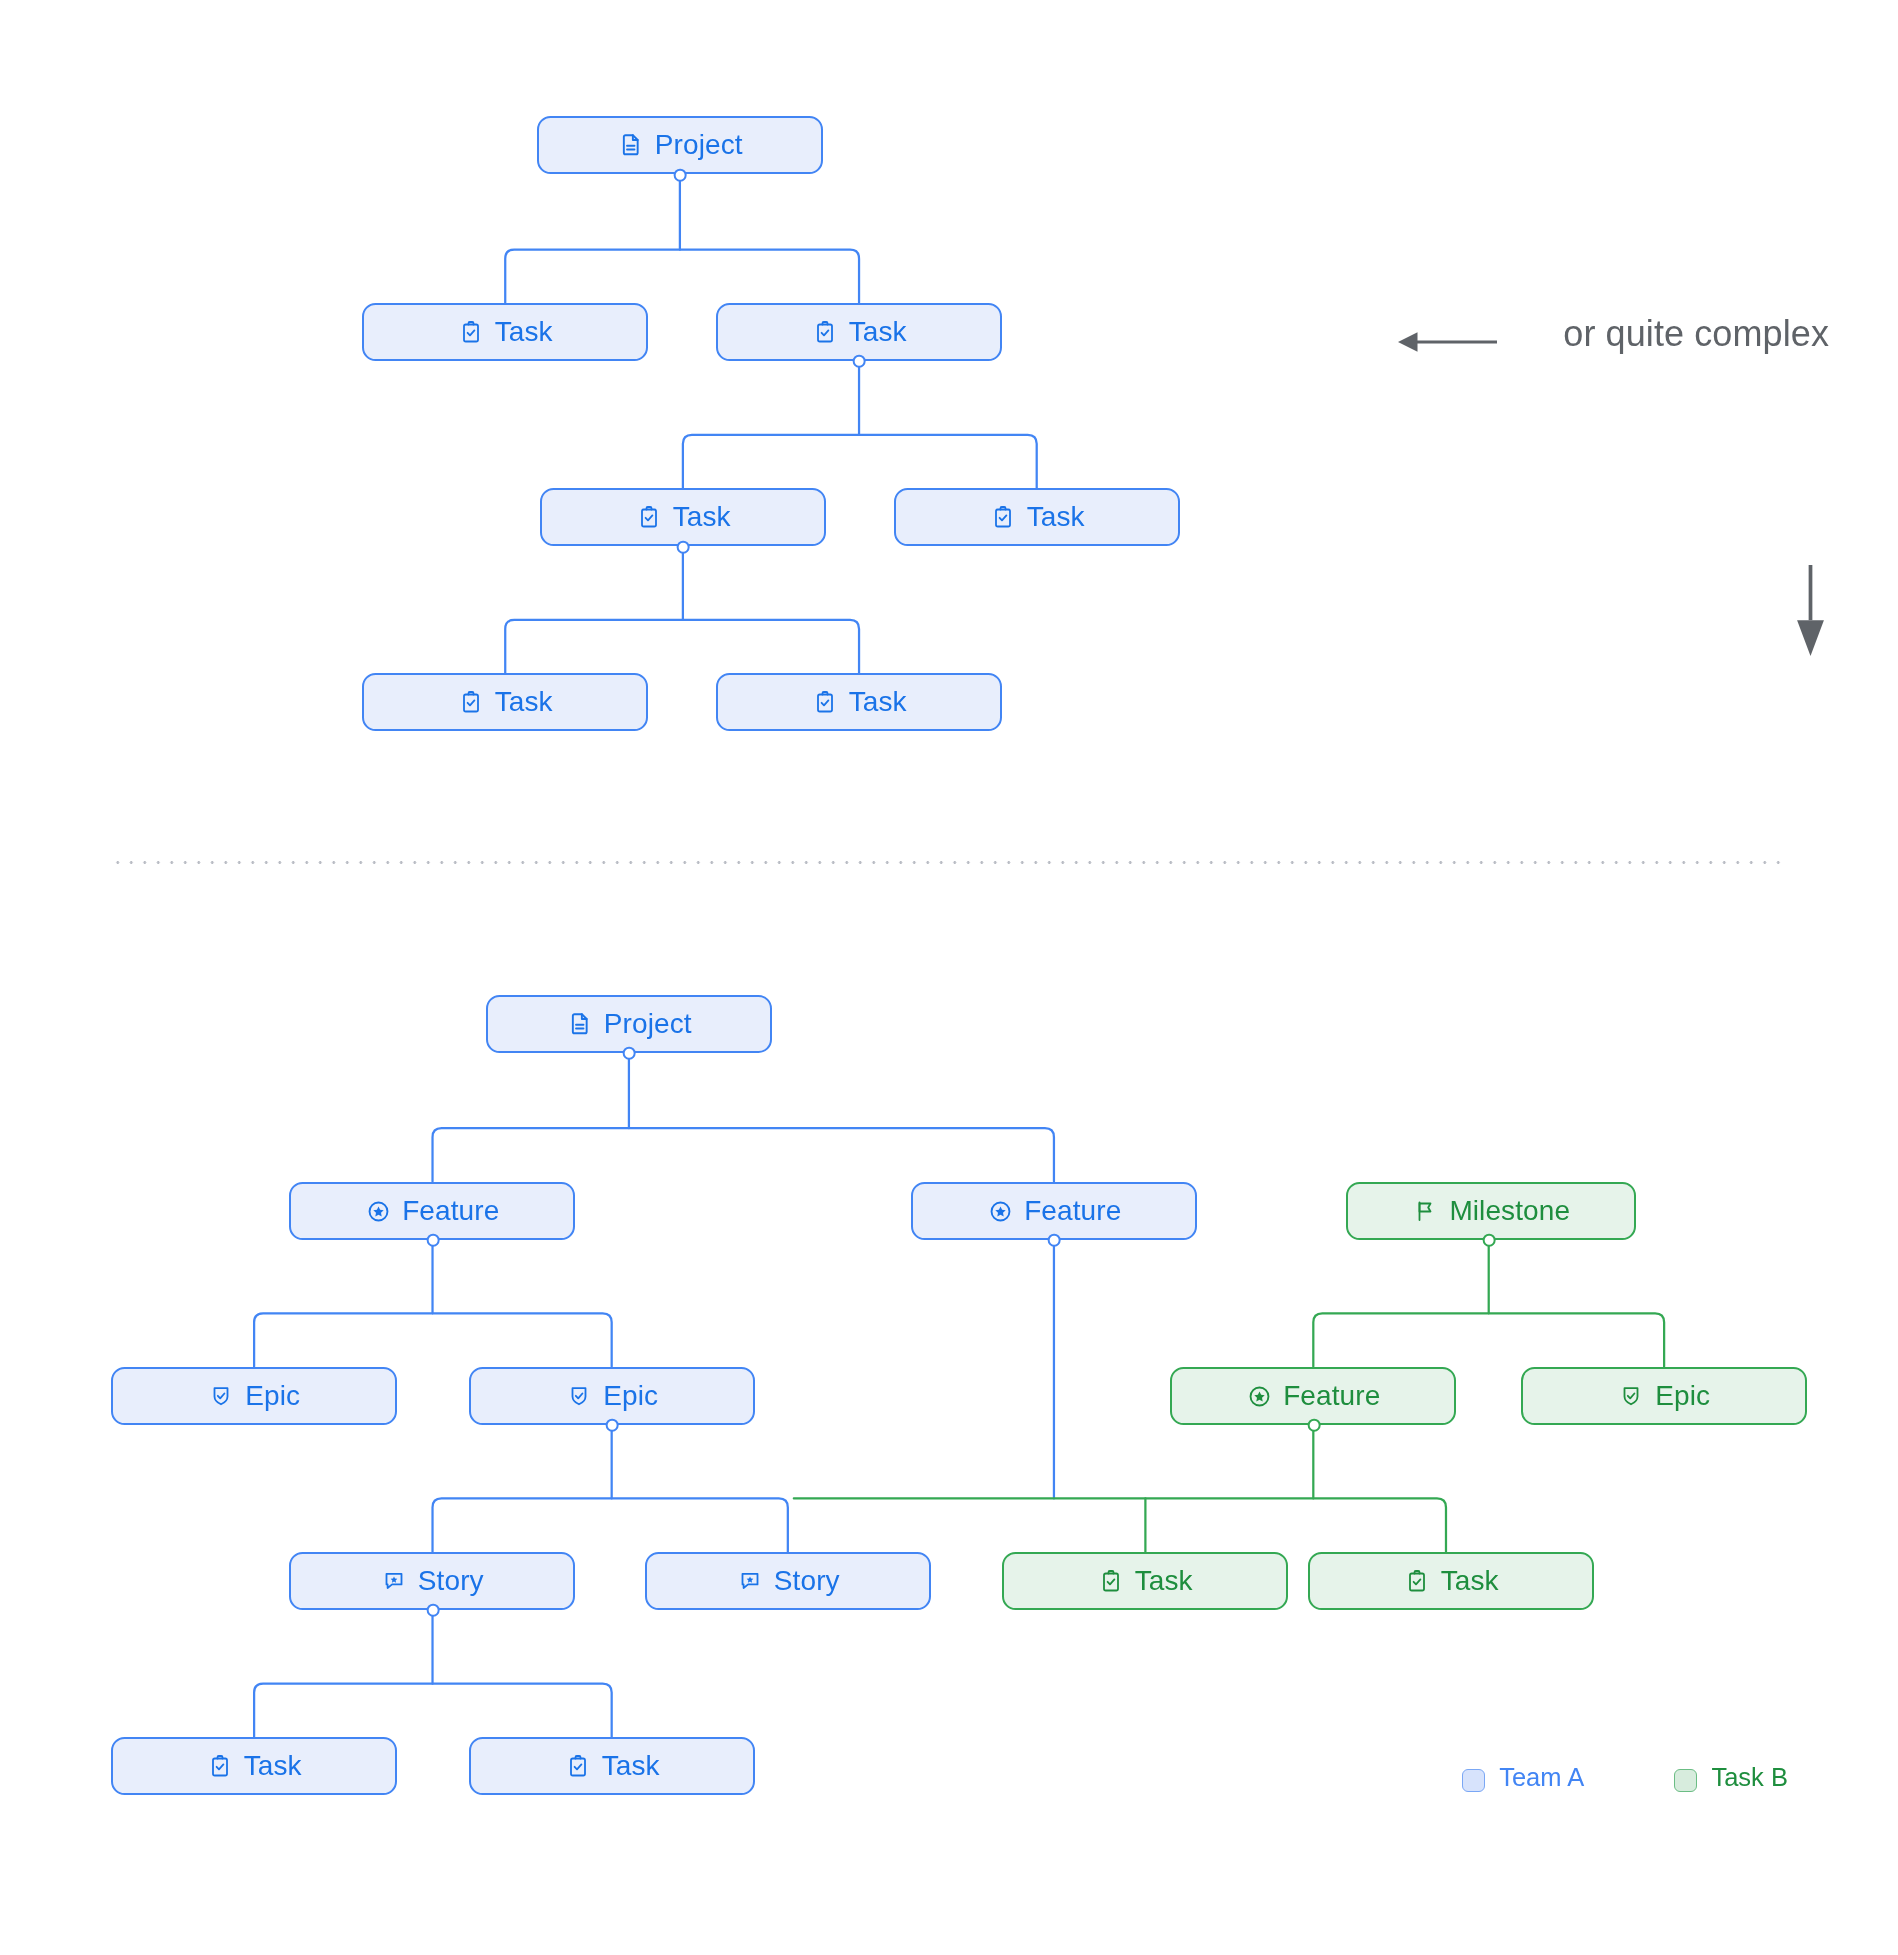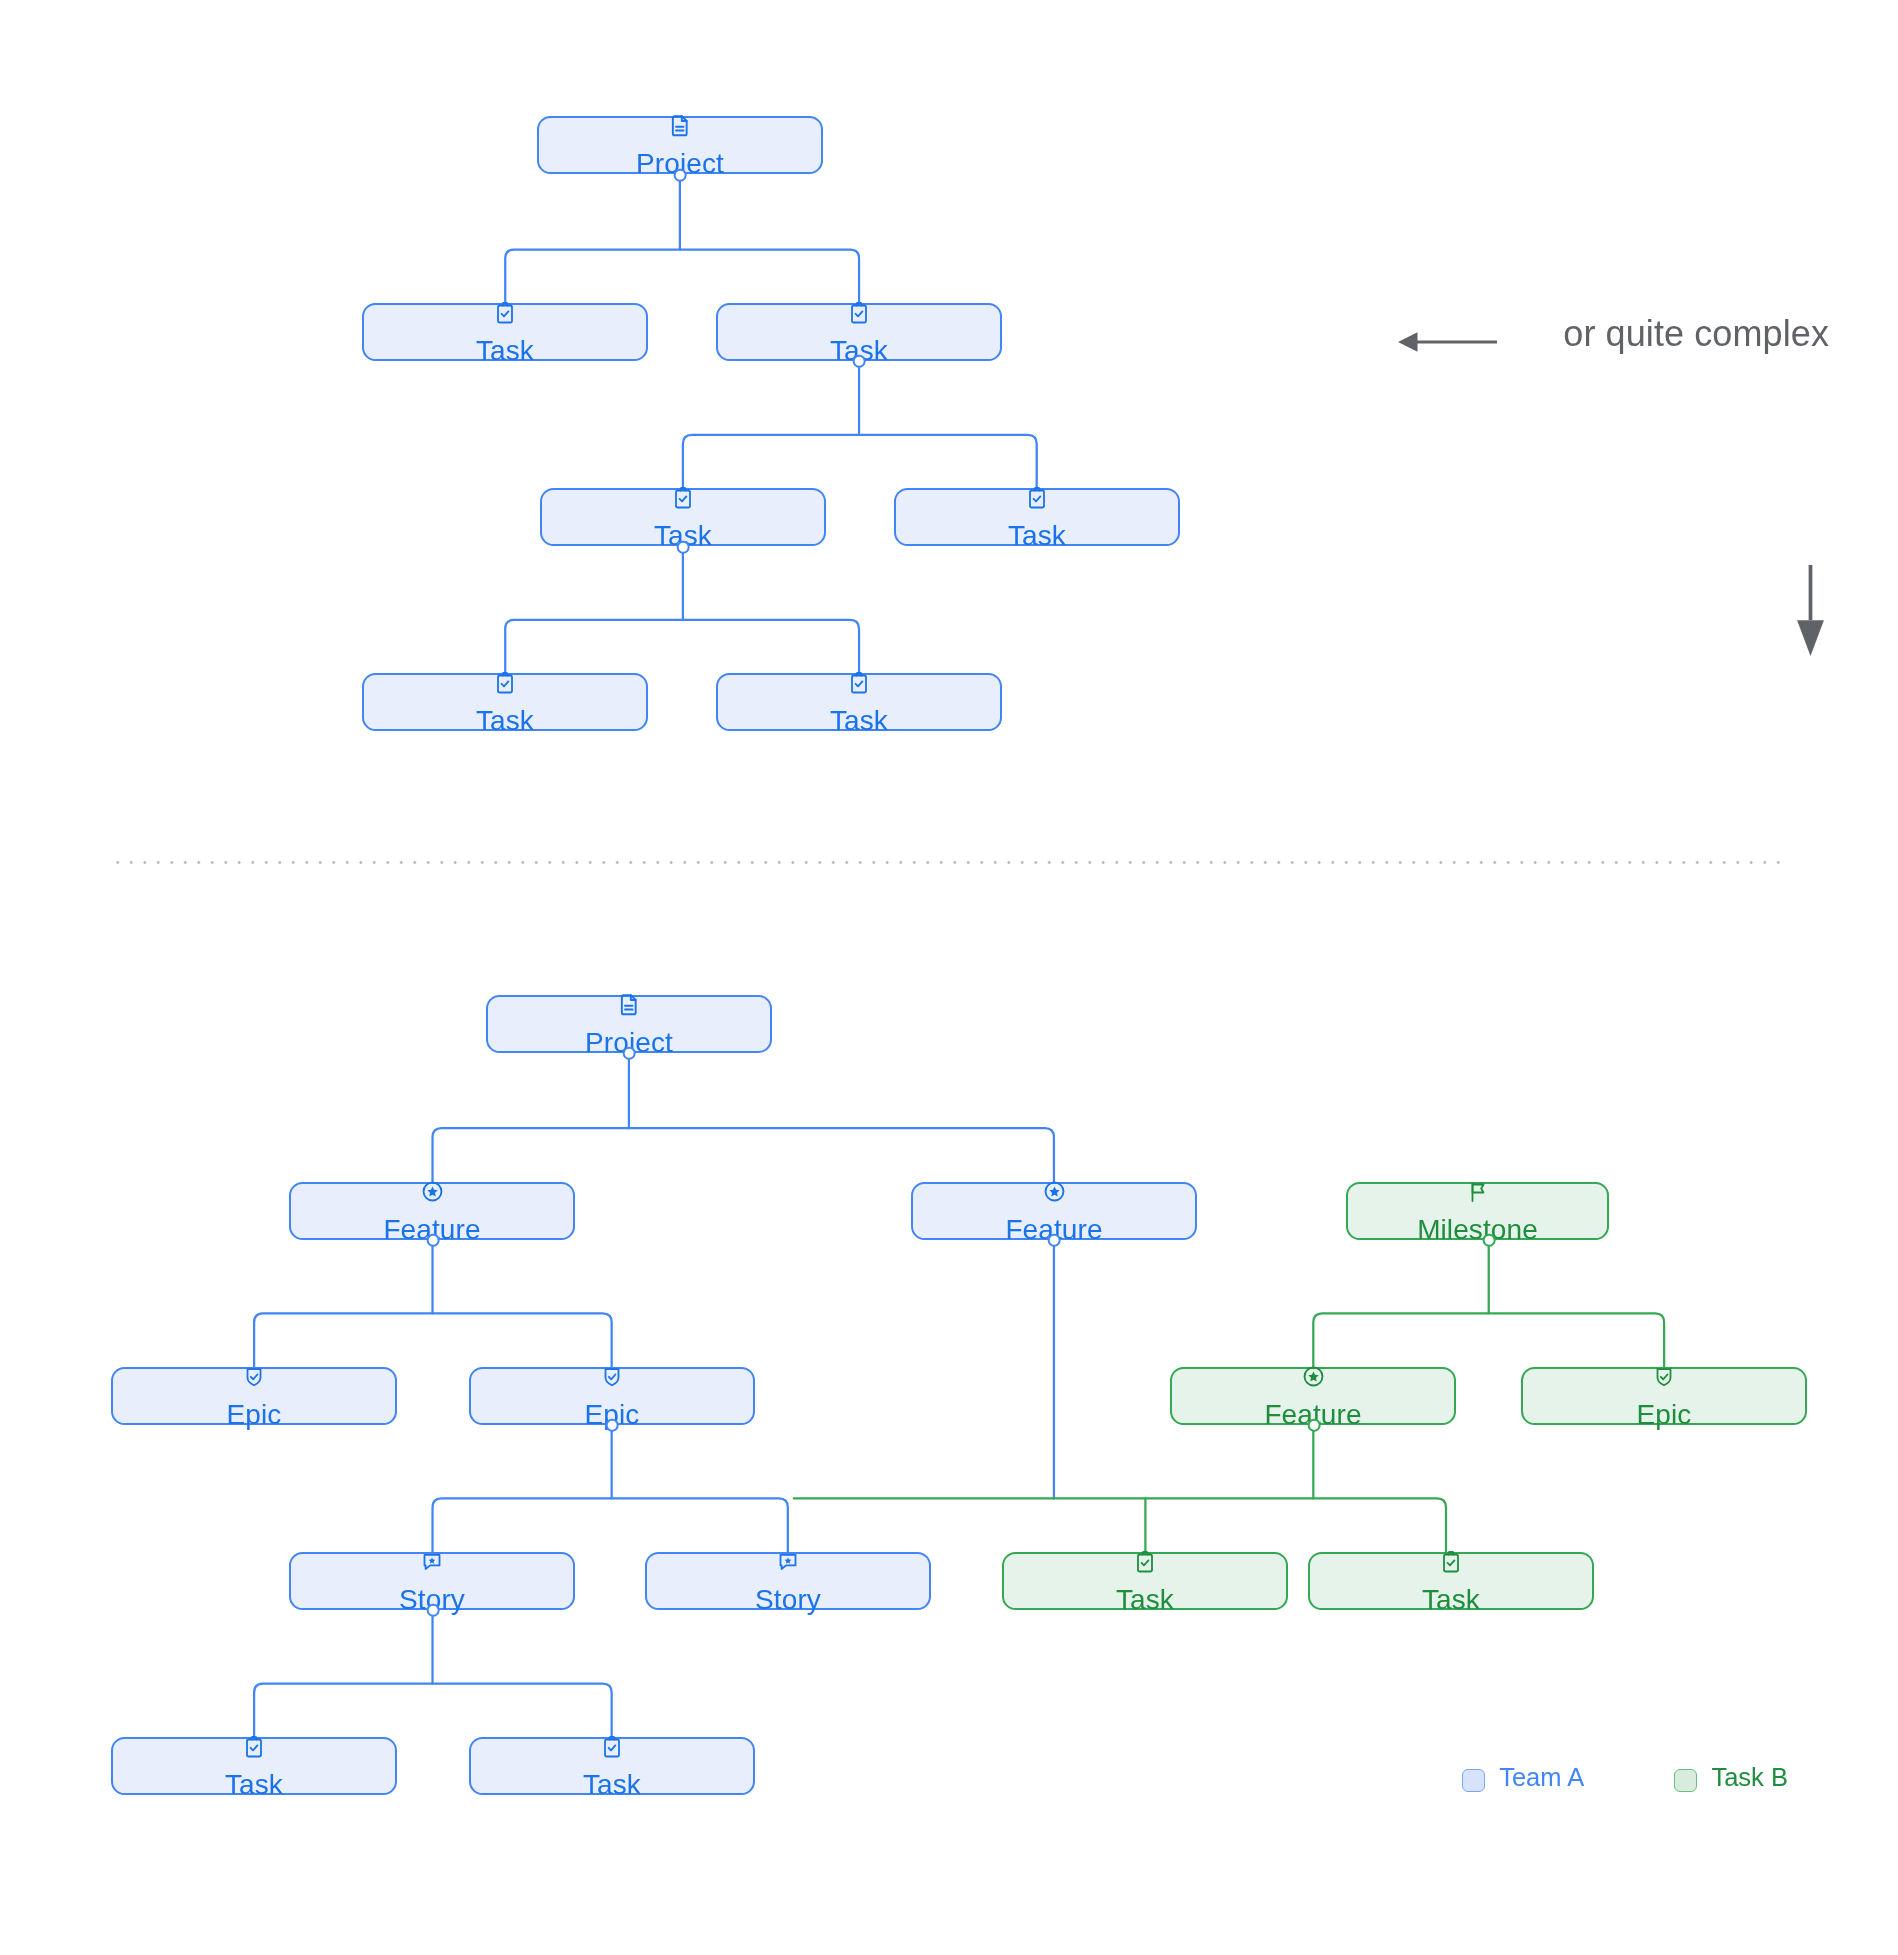--- a/index.html
+++ b/index.html
@@ -30,21 +30,20 @@
     justify-content: center;
     gap: 10.5px;
     border-radius: 13.5px;
     border-style: solid;
     border-width: 2.2px;
     font-size: 28px;
     font-weight: 400;
     letter-spacing: 0.1px;
     white-space: nowrap;
     user-select: none;
-    flex-direction: column;
   }
   .node.blue {
     background: #e8eefc;
     border-color: #4285f4;
     color: #1a73e8;
   }
   .node.green {
     background: #e6f3ea;
     border-color: #34a853;
     color: #1e8e3e;
@@ -297,21 +296,21 @@
     <span class="nicon">
       <svg width="25" height="25" viewBox="0 0 24 24" fill="none" stroke="currentColor" stroke-width="1.8">
         <circle cx="12" cy="12" r="8.6"></circle>
         <polygon fill="currentColor" stroke="none" points="12,7.2 13.5,10.4 17,10.8 14.4,13.2 15.1,16.7 12,15 8.9,16.7 9.6,13.2 7,10.8 10.5,10.4"></polygon>
       </svg>
     </span>
     <span class="nlabel">Feature</span>
   </div>
   <div class="anchor" style="left:1054px;top:1240px;"></div>
 
-  <div class="node green" style="left:1346px;top:1182px;width:263px;height:58px;">
+  <div class="node green" style="left:1346px;top:1182px;width:290px;height:58px;">
     <span class="nicon">
       <svg width="24" height="24" viewBox="0 0 24 24" fill="none" stroke="currentColor" stroke-width="1.8" stroke-linecap="round" stroke-linejoin="round">
         <path d="M6.5 21V3.5"></path>
         <path d="M6.5 4.5h11l-2.3 4 2.3 4h-11z"></path>
       </svg>
     </span>
     <span class="nlabel">Milestone</span>
   </div>
   <div class="anchor green" style="left:1489px;top:1240px;"></div>
 

